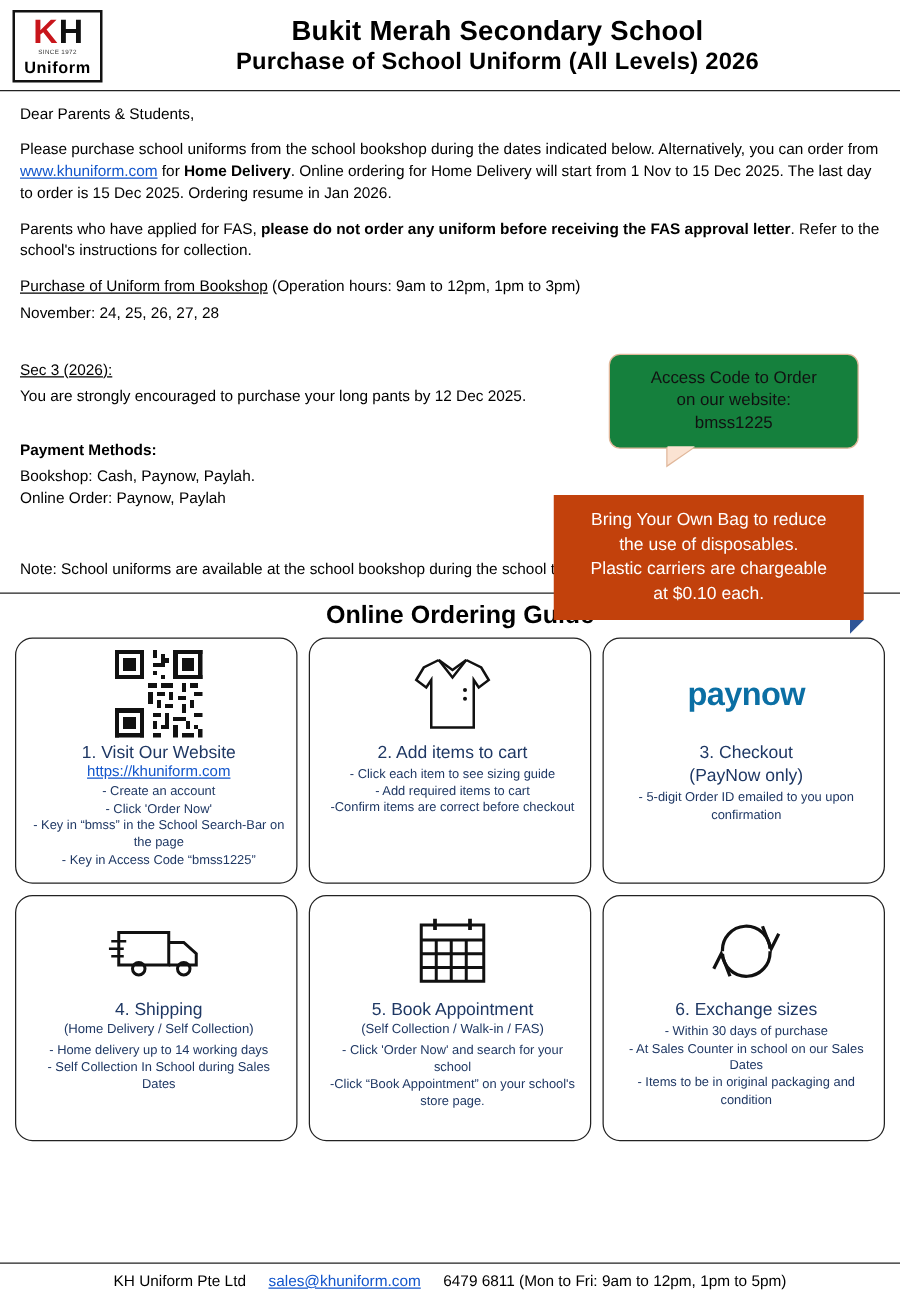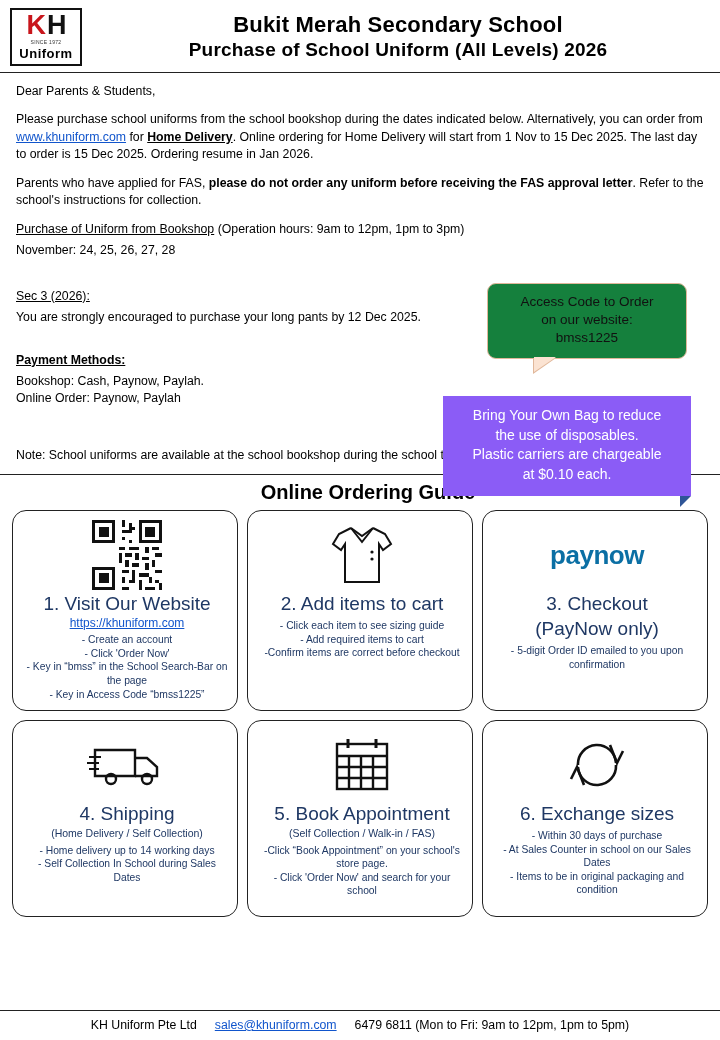--- a/index.html
+++ b/index.html
@@ -53,21 +53,21 @@
   }
   .hr-top { border:0; border-top:1.5px solid #222; margin:2px 0 0 0; }
 
   
   .body-wrap { padding:10px 16px 0 16px; font-size:12.3px; line-height:1.42; }
   .para { margin:0 0 11px 0; }
   .para.tight { margin-bottom:4px; }
   a.link { color:#1155cc; text-decoration:underline; }
   .u { text-decoration:underline; }
   .b { font-weight:bold; }
-  .ub { text-decoration:underline; font-weight:bold;margin-top:24px; }
+  .ub { font-weight:bold;margin-top:24px; }
 
   .section-head { margin:0 0 2px 0; }
   .dates-line { margin:0; }
 
   .block-gap { height:14px; }
 
   
   .callout-access {
     position:absolute;
     left:487px; top:283px;
@@ -96,21 +96,21 @@
     left:45px; bottom:-16px;
     width:0;height:0;
     border-right:23px solid transparent;
     border-top:16px solid #e0b79a;
   }
 
   .callout-bag {
     position:absolute;
     left:443px; top:396px;
     width:248px;
-    background:#8b5cf6;
+    background:#c2410c;
     color:#fff;
     padding:10px 10px 12px 10px;
     text-align:center;
     font-size:14px;
     line-height:1.4;
   }
   .callout-bag .fold {
     position:absolute;
     right:0; bottom:-11px;
     width:0;height:0;
@@ -136,21 +136,21 @@
   .card {
     border:1.5px solid #222;
     border-radius:14px;
     padding:8px 8px 9px 12px;
     display:flex; flex-direction:column;
     align-items:center;
     min-height:197px;
   }
   .card .icon { height:72px; display:flex; align-items:center; justify-content:center; }
   .card-title {
-    font-size:19px; color:#1f3864; text-align:center; line-height:1.2;
+    font-size:14px; color:#1f3864; text-align:center; line-height:1.2;
     margin-top:2px;
   }
   .card-sub {
     font-size:10.5px; color:#1f3864; text-align:center; line-height:1.3;
     margin-top:1px;
   }
   .card-link { font-size:12px; color:#1155cc; text-align:center; }
   .card-lines {
     font-size:10.3px; color:#1f3864; text-align:center; line-height:1.32;
     margin-top:3px;
@@ -363,22 +363,22 @@
         <rect x="5" y="8" width="50" height="45"></rect>
         <path d="M5 20 H55"></path>
         <path d="M17 20 V53 M29 20 V53 M41 20 V53"></path>
         <path d="M5 31 H55 M5 42 H55"></path>
         <path d="M16 3 V12 M44 3 V12" stroke-width="3"></path>
       </svg>
     </div>
     <div class="card-title">5. Book Appointment</div>
     <div class="card-sub">(Self Collection / Walk-in / FAS)</div>
     <div class="card-lines">
+      <div>- Click 'Order Now' and search for your school</div>
       <div>-Click “Book Appointment” on your school's store page.</div>
-      <div>- Click 'Order Now' and search for your school</div>
     </div>
   </div>
 
   <div class="card">
     <div class="icon">
       <svg width="62" height="56" viewBox="0 0 62 56" fill="none" stroke="#111" stroke-width="2.6">
         <path d="M12 28 A19 19 0 0 1 50 26"></path>
         <path d="M50 28 A19 19 0 0 1 12 30"></path>
         <path d="M44 8 L51 26 L57 14"></path>
         <path d="M18 48 L11 30 L5 42"></path>

